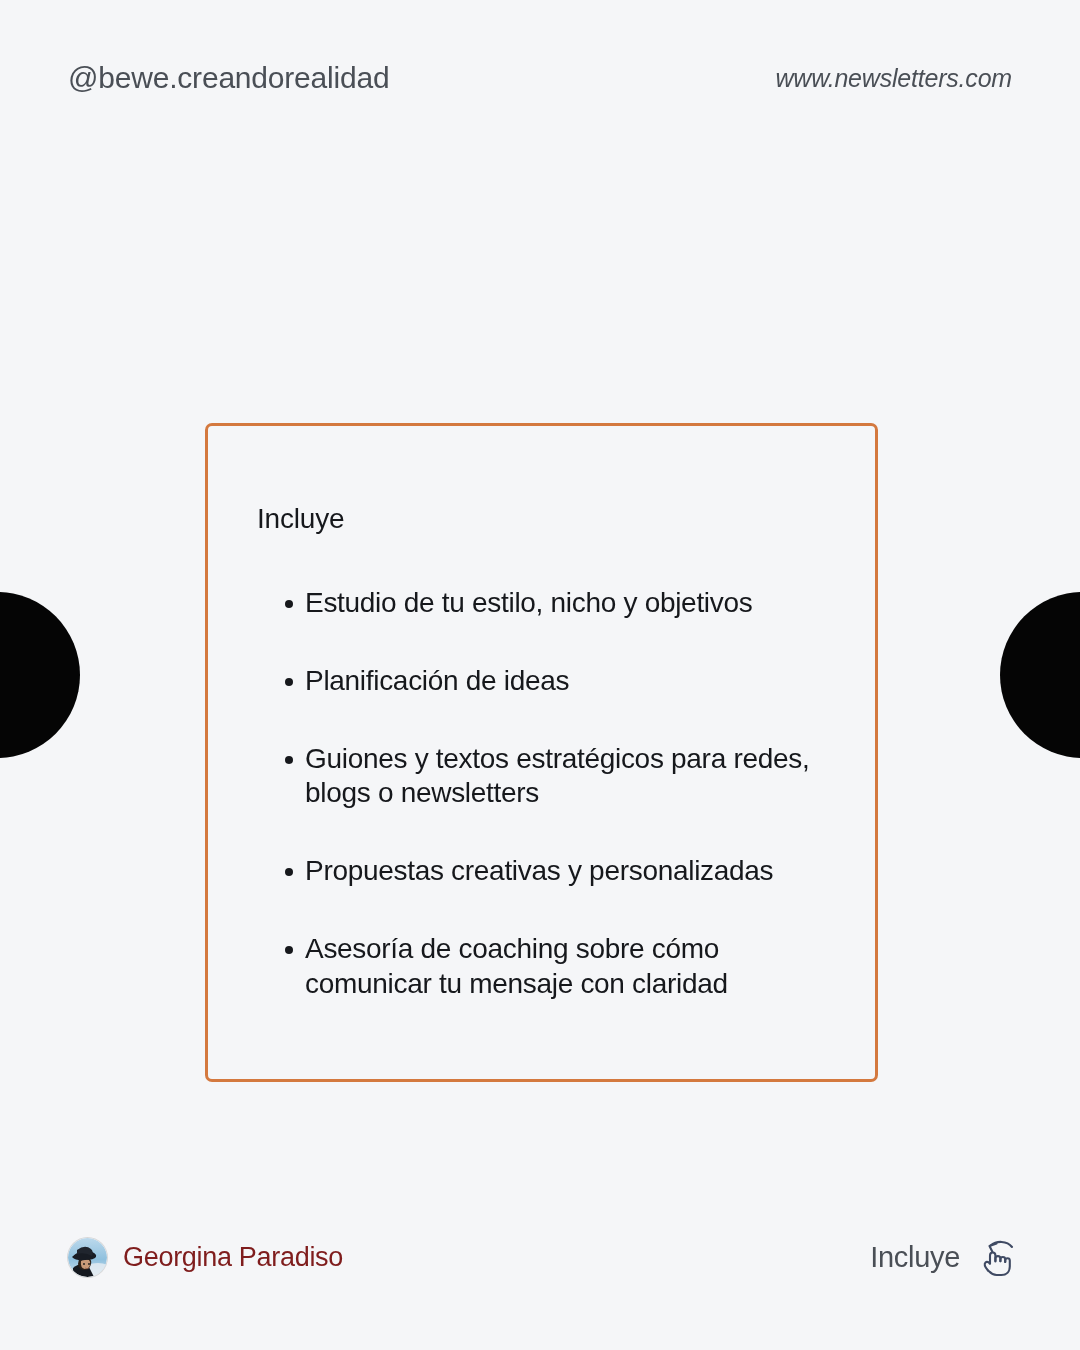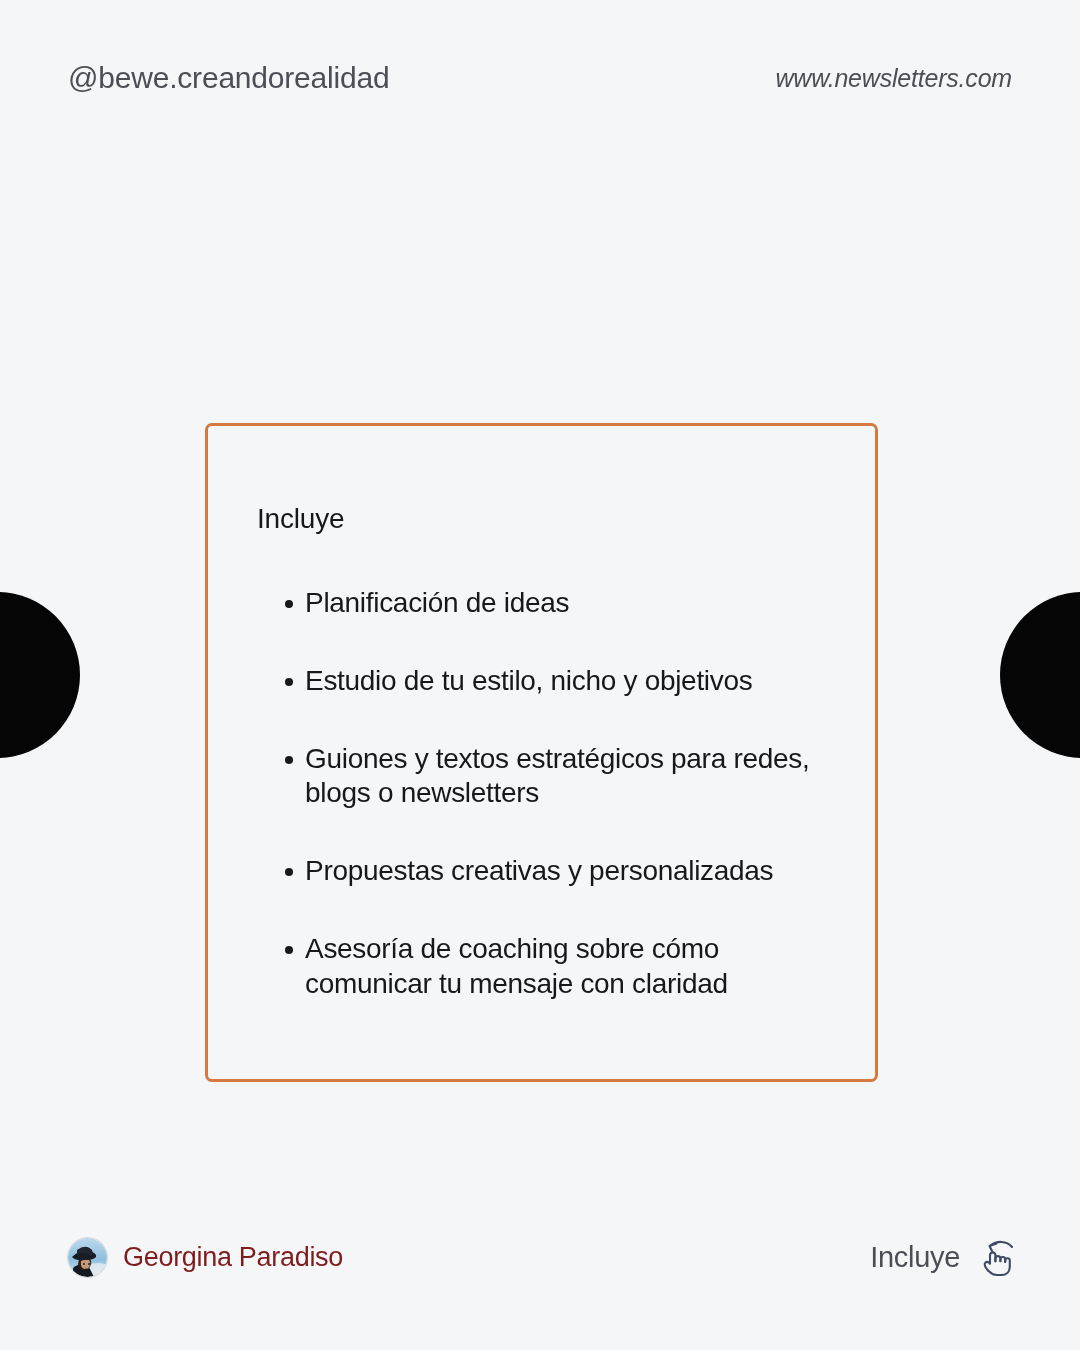--- a/index.html
+++ b/index.html
@@ -173,22 +173,22 @@
 
 <div class="circle-deco circle-left"></div>
 <div class="circle-deco circle-right"></div>
 
 <div class="card">
   <div class="card-inner">
 
     <div class="card-title">Incluye</div>
 
     <ul class="bullet-list">
+      <li class="bullet-item">Estudio de tu estilo, nicho y objetivos</li>
       <li class="bullet-item">Planificación de ideas</li>
-      <li class="bullet-item">Estudio de tu estilo, nicho y objetivos</li>
       <li class="bullet-item">Guiones y textos estratégicos para redes, blogs o newsletters</li>
       <li class="bullet-item">Propuestas creativas y personalizadas</li>
       <li class="bullet-item">Asesoría de coaching sobre cómo comunicar tu mensaje con claridad</li>
     </ul>
 
   </div>
 </div>
 
 <div class="footer">
 

